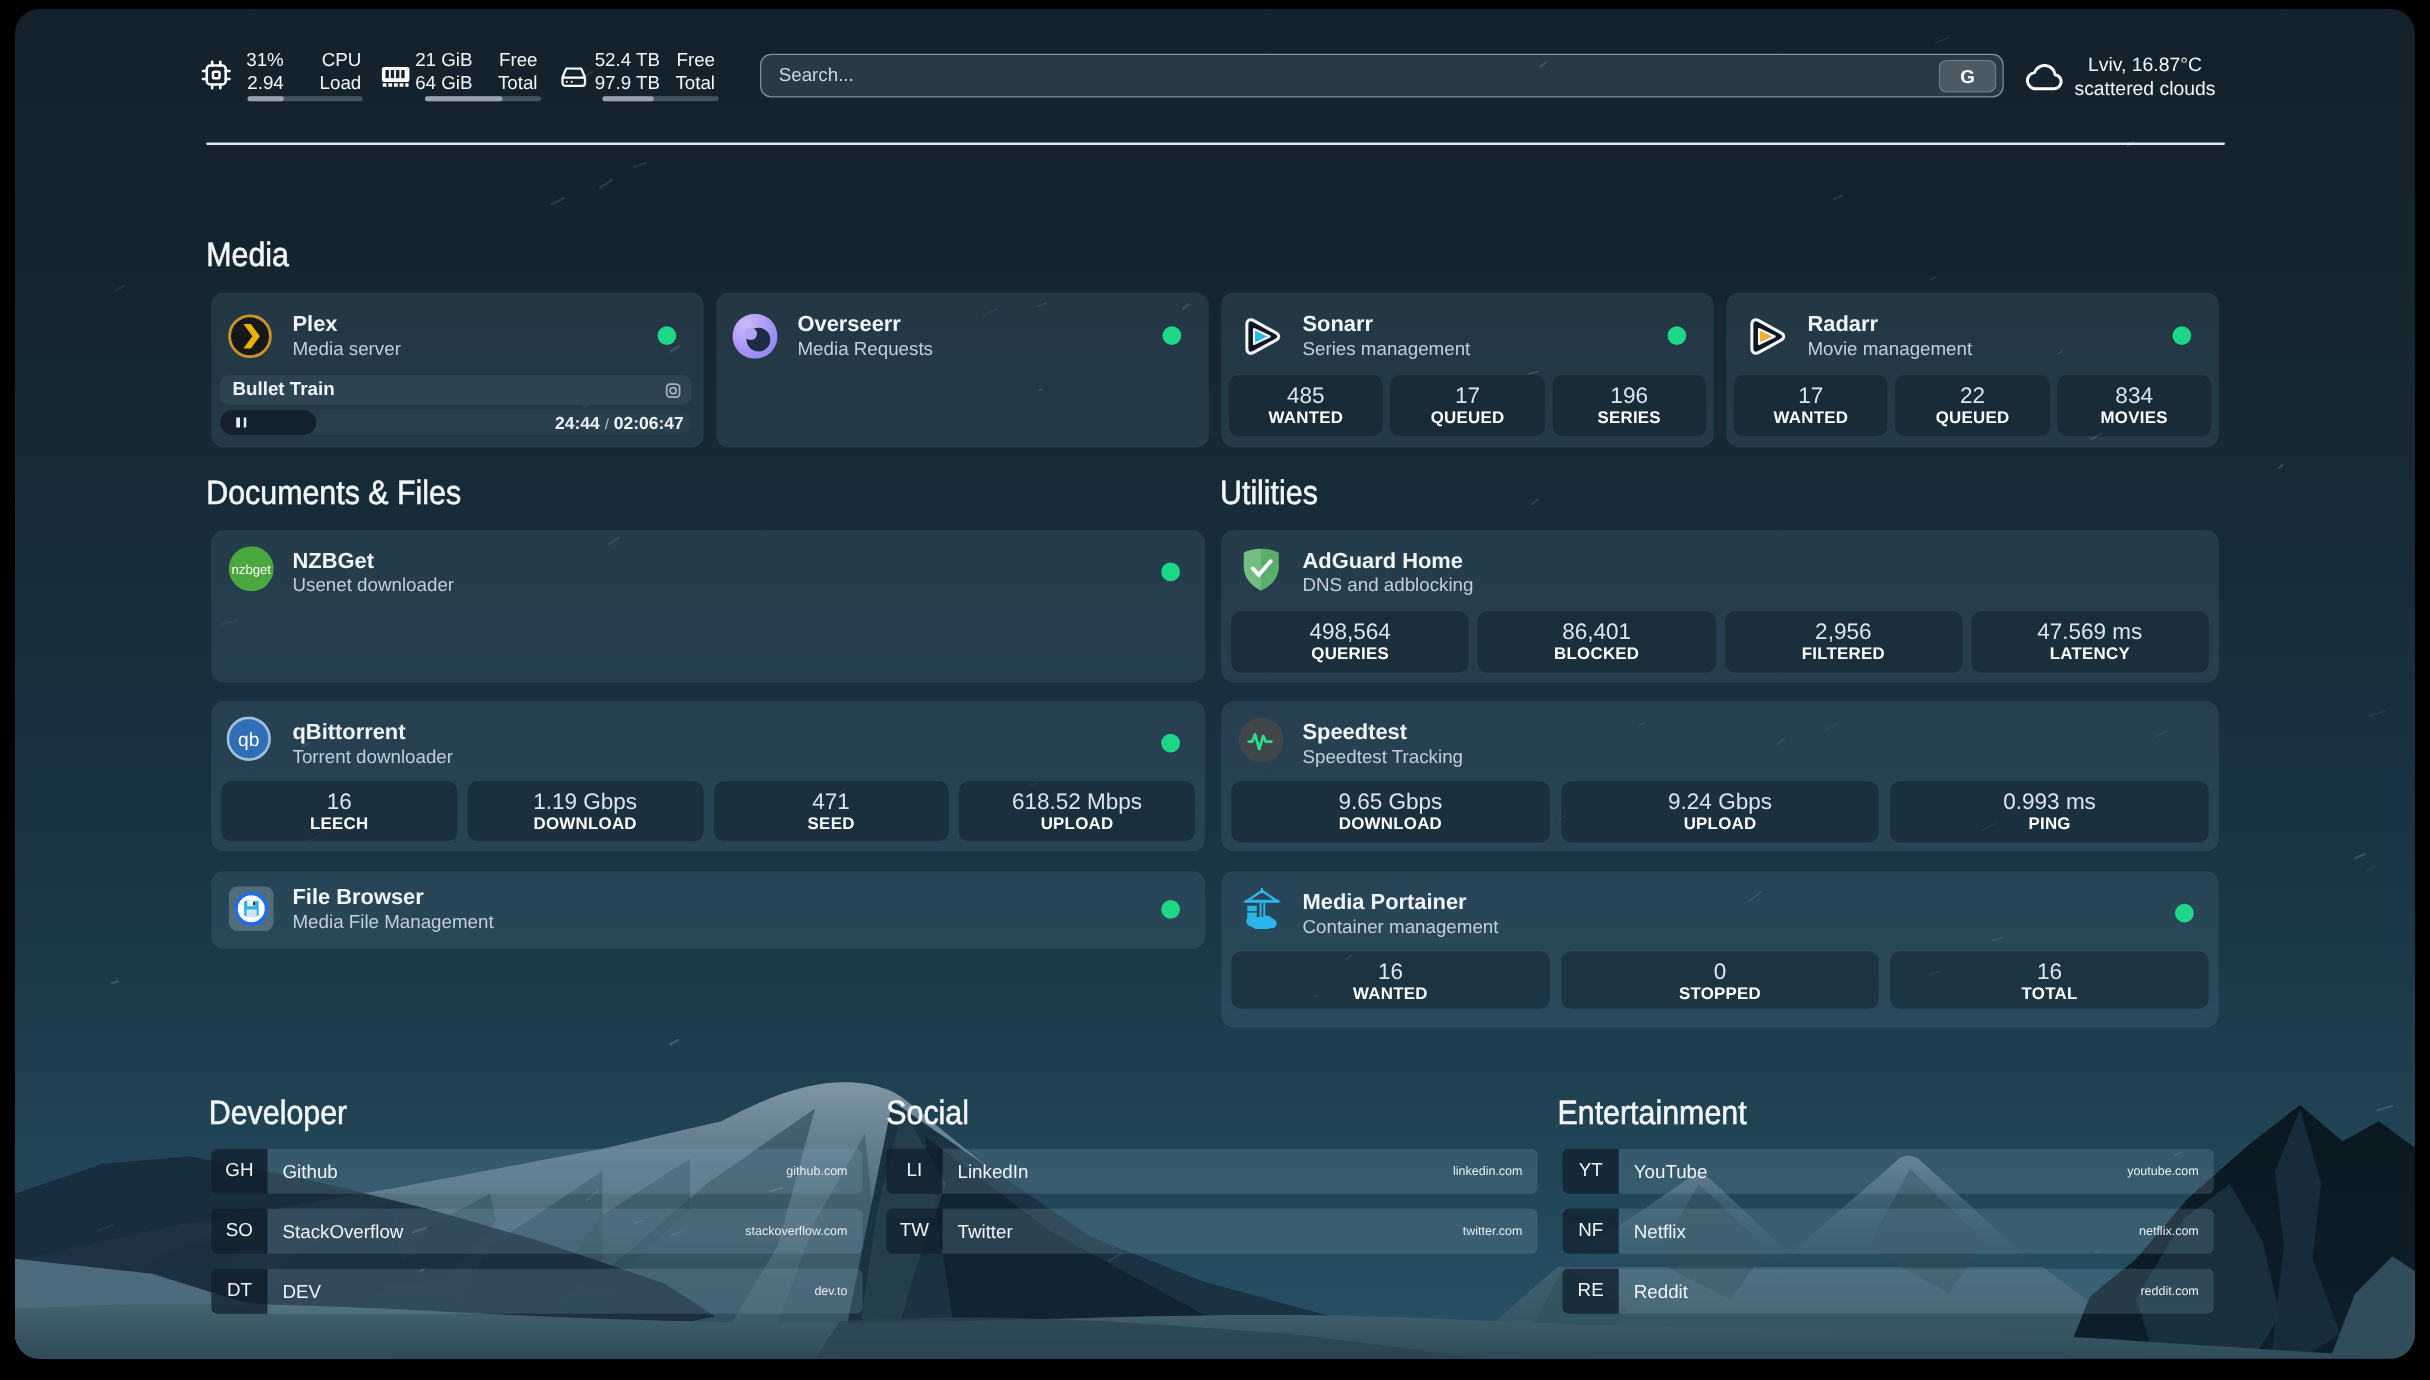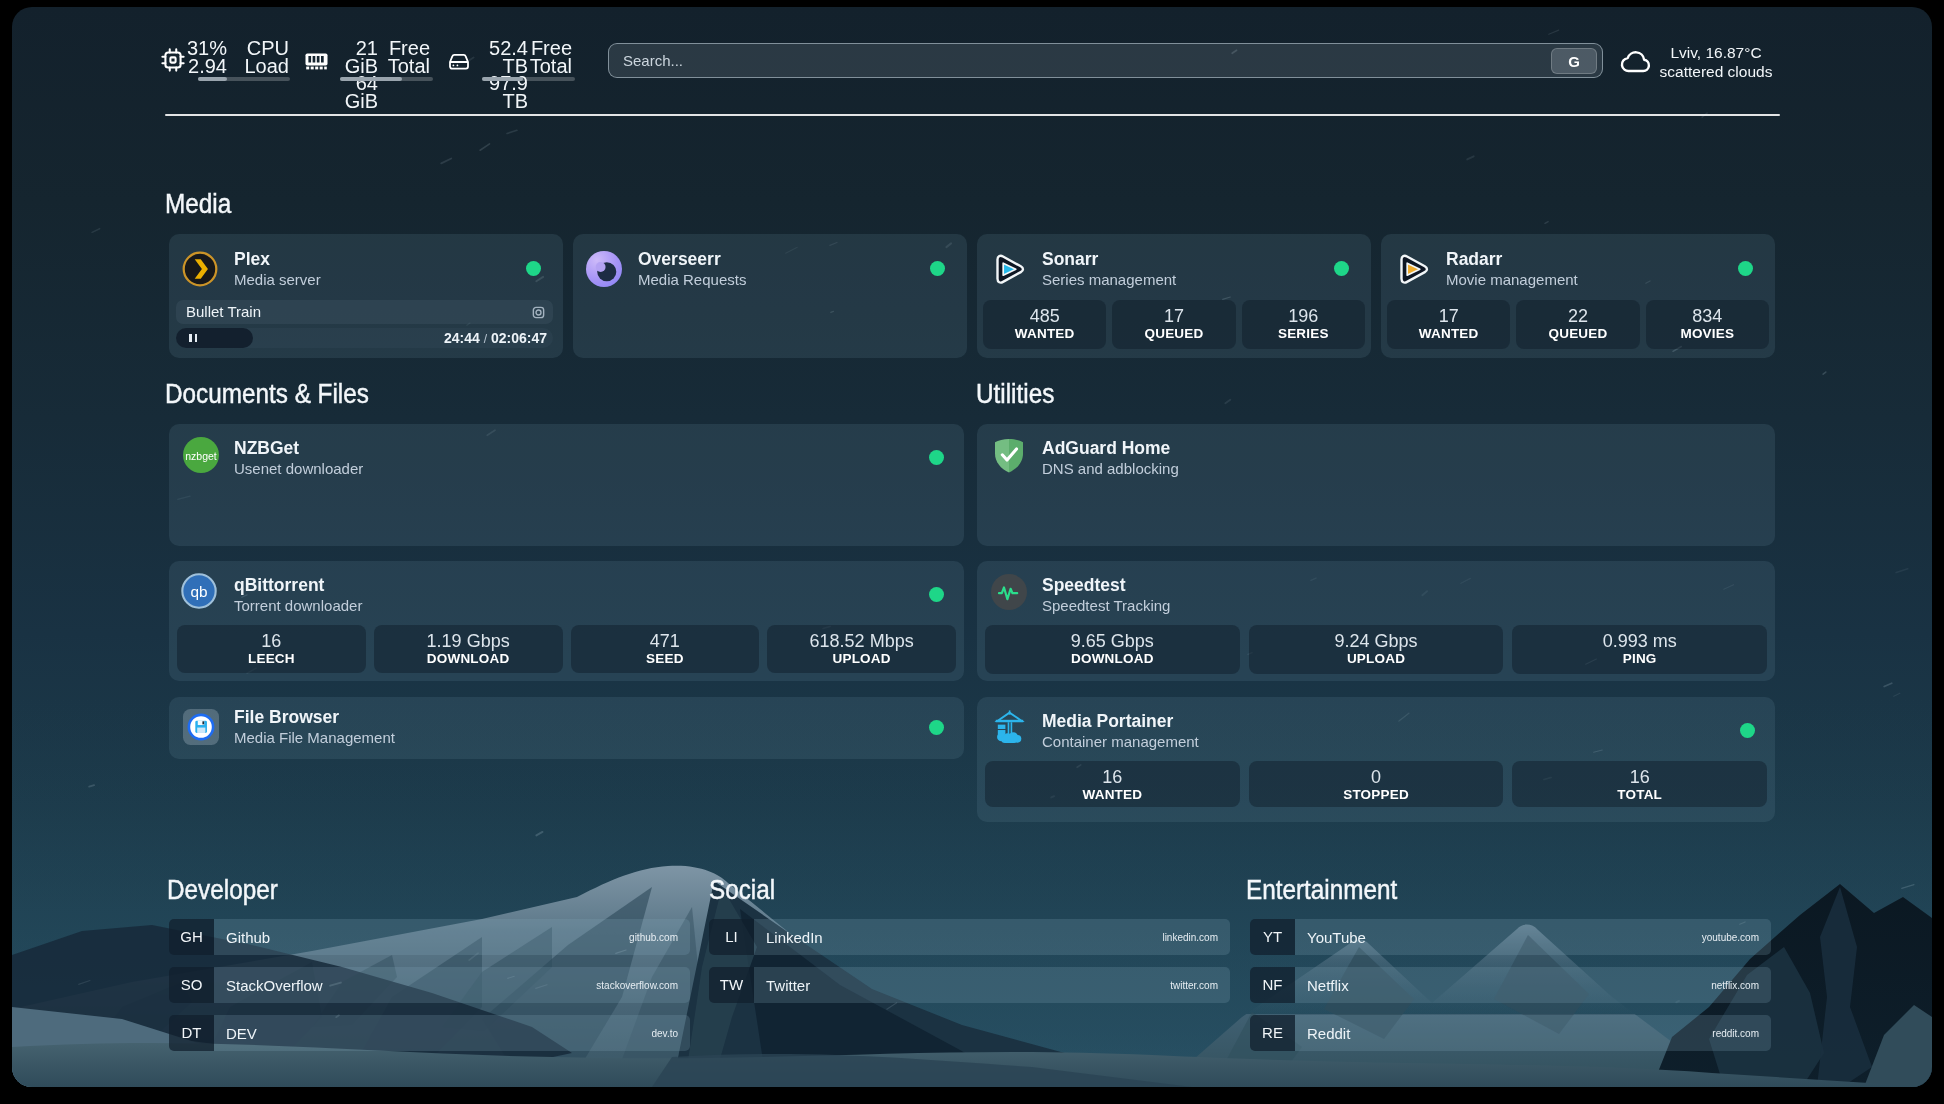--- a/index.html
+++ b/index.html
@@ -3,21 +3,21 @@
 <meta charset="utf-8">
 <style>
 *{margin:0;padding:0;box-sizing:border-box;}
 html,body{width:1944px;height:1104px;background:#000;font-family:"Liberation Sans",sans-serif;}
 body{position:relative;overflow:hidden;-webkit-font-smoothing:antialiased;}
 .screen{position:absolute;left:12px;top:7px;width:1920px;height:1080px;border-radius:20px;overflow:hidden;
  background:linear-gradient(180deg,#13212c 0%,#15252f 18%,#172b38 38%,#193243 58%,#1c3a4a 74%,#204455 88%,#234c5e 100%);}
 .bg{position:absolute;left:0;top:0;}
 .abs{position:absolute;}
 
-.tnum{position:absolute;font-size:20px;line-height:17.5px;color:#f2f6f9;text-align:right;}
+.tnum{position:absolute;font-size:15px;line-height:17.5px;color:#f2f6f9;text-align:right;}
 .bar{position:absolute;height:4px;border-radius:2px;background:rgba(255,255,255,0.22);}
 .bar i{display:block;height:100%;border-radius:2px;background:#99a4ad;}
 .search{position:absolute;left:596px;top:36px;width:995px;height:35px;border:1.5px solid rgba(203,216,226,0.55);
  border-radius:9px;background:rgba(210,228,240,0.12);}
 .search .ph{position:absolute;left:14px;top:8px;font-size:15px;color:#ccd6de;}
 .gbtn{position:absolute;right:5px;top:3.5px;width:46px;height:26px;border-radius:6px;background:rgba(213,226,235,0.20);
  border:1px solid rgba(255,255,255,0.2);color:#fff;font-size:15px;font-weight:700;text-align:center;line-height:26px;}
 .wtxt{position:absolute;left:1640px;top:37px;width:128px;text-align:center;font-size:15.5px;line-height:18.5px;color:#f2f6f9;}
 .divider{position:absolute;left:153px;top:107px;width:1615px;height:2px;background:rgba(255,255,255,0.88);border-radius:1px;}
 
@@ -216,21 +216,21 @@
 <div class="sh" style="left:153px;top:182px">Media</div>
 <div class="card" style="left:157px;top:227px;width:394px;height:124px">
   <svg class="icon" style="top:17px;left:13px" width="34" height="34" viewBox="0 0 34 34">
           <circle cx="17" cy="17" r="15.4" fill="#17181a" stroke="#cc9428" stroke-width="2.1"></circle>
           <path d="M12 7.8h5.7l6.8 9.2-6.8 9.2H12l6.8-9.2z" fill="#ebaf00"></path>
         </svg>
   <div class="ct" style="top:15px">Plex</div>
   <div class="cs" style="top:37px">Media server</div>
   <div class="dot" style="right:22px;top:27px"></div>
   <div class="abs" style="left:7px;top:66px;width:377px;height:24px;background:rgba(190,210,225,0.07);border-radius:7px">
-    <div class="abs" style="left:10px;top:3px;font-size:15px;font-weight:400;color:#eef4f8">Bullet Train</div>
+    <div class="abs" style="left:10px;top:3px;font-size:15px;font-weight:700;color:#eef4f8">Bullet Train</div>
     <svg class="abs" style="right:8px;top:6px" width="13" height="13" viewBox="0 0 24 24" fill="none" stroke="#a3b2bf" stroke-width="2.6">
             <rect x="2.5" y="2.5" width="19" height="19" rx="5"></rect>
             <circle cx="12" cy="12" r="4.6"></circle>
           </svg>
   </div>
   <div class="abs" style="left:7px;top:94px;width:377px;height:20px;background:rgba(190,210,225,0.04);border-radius:10px">
     <div class="abs" style="left:0;top:0;width:77px;height:20px;background:#13202e;border-radius:10px"></div>
     <div class="abs" style="left:13px;top:6px;width:2.6px;height:8px;background:#e6edf3"></div>
     <div class="abs" style="left:18.6px;top:6px;width:2.6px;height:8px;background:#e6edf3"></div>
     <div class="abs" style="right:6px;top:2px;font-size:14px;font-weight:700;color:#edf3f8">24:44 <span style="font-weight:400;color:#b9c6d2;font-size:12px">/</span> 02:06:47</div>
@@ -373,20 +373,38 @@
               <stop offset="0.5" stop-color="#74bd82"></stop>
               <stop offset="0.5" stop-color="#5cad6c"></stop>
               <stop offset="1" stop-color="#5cad6c"></stop>
             </linearGradient>
           </defs>
           <path d="M18 2c5.4 0 10.8 1.3 14 3.2v11.2c0 8.6-5.8 15.3-14 19.1C9.8 31.7 4 25 4 16.4V5.2C7.2 3.3 12.6 2 18 2Z" fill="url(#ag)"></path>
           <path d="M11.3 17.8l4.7 5.2L25.5 12" fill="none" stroke="#fff" stroke-width="3.1" stroke-linecap="round" stroke-linejoin="round"></path>
         </svg>
   <div class="ct" style="top:14px">AdGuard Home</div>
   <div class="cs" style="top:36px">DNS and adblocking</div>
+  <div class="stats" style="left:8px;top:65px;width:782px;height:49px;gap:7px">
+    <div class="sb">
+            <div class="v">498,564</div>
+            <div class="l">QUERIES</div>
+          </div>
+    <div class="sb">
+            <div class="v">86,401</div>
+            <div class="l">BLOCKED</div>
+          </div>
+    <div class="sb">
+            <div class="v">2,956</div>
+            <div class="l">FILTERED</div>
+          </div>
+    <div class="sb">
+            <div class="v">47.569 ms</div>
+            <div class="l">LATENCY</div>
+          </div>
+  </div>
 </div>
 <div class="card" style="left:965px;top:554px;width:798px;height:120px">
   <svg class="icon" style="top:13px;left:14px" width="36" height="36" viewBox="0 0 36 36">
           <circle cx="18" cy="18" r="18" fill="#40464a"></circle>
           <path d="M8 19.2h2.8l2.2-5.7 3.4 11.7 3.2-10.4 1.9 4.4h4.7" fill="none" stroke="#2adf8c" stroke-width="2.2" stroke-linecap="round" stroke-linejoin="round"></path>
         </svg>
   <div class="ct" style="top:14px">Speedtest</div>
   <div class="cs" style="top:36px">Speedtest Tracking</div>
   <div class="stats" style="left:8px;top:64px;width:782px;height:49px;gap:9px">
     <div class="sb">

